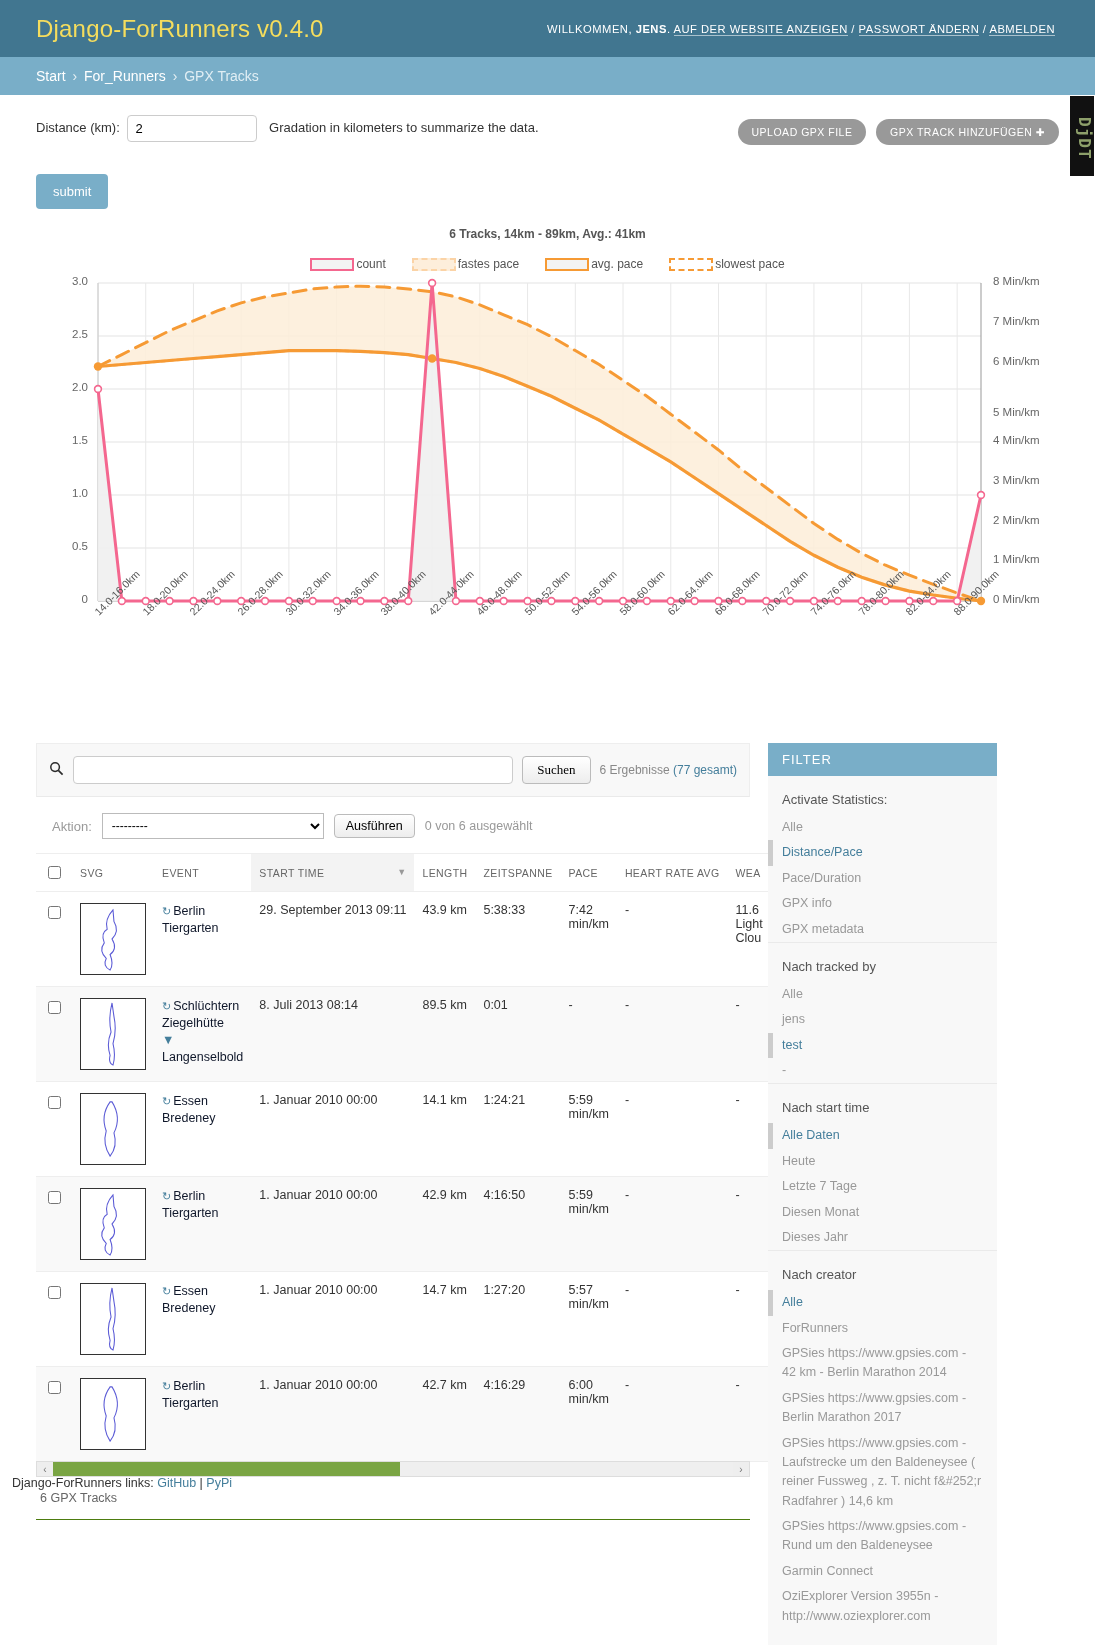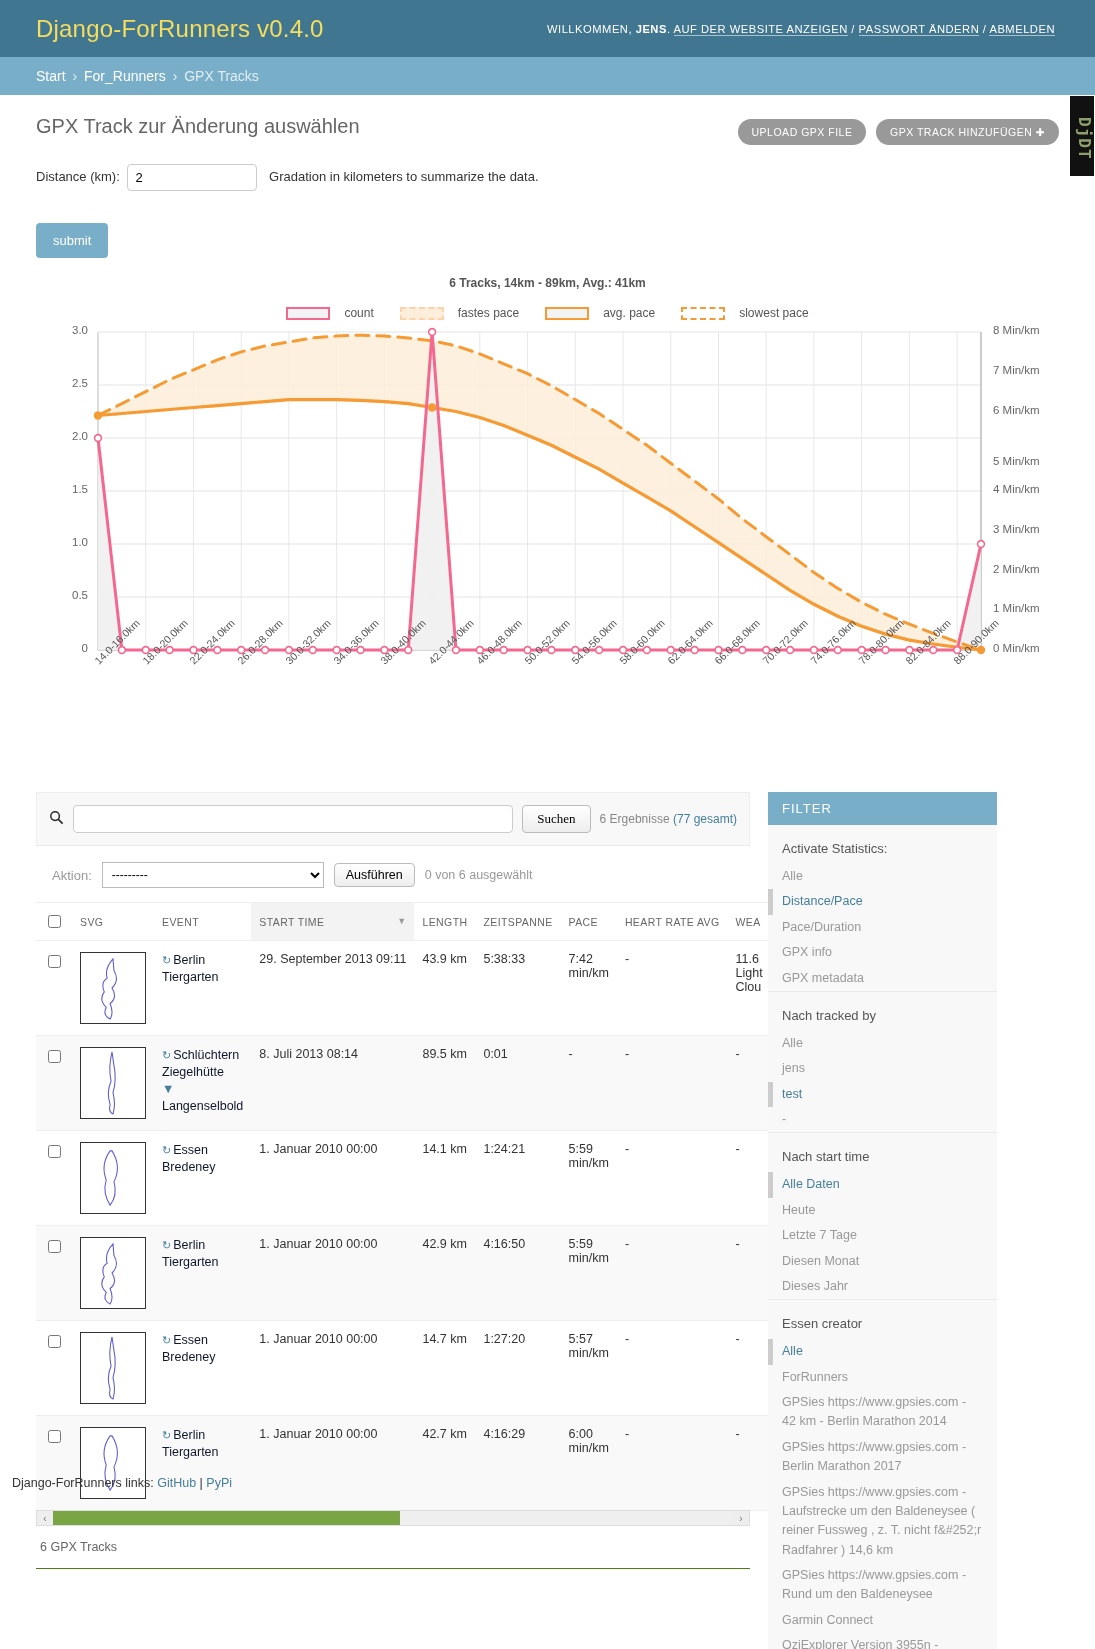--- a/index.html
+++ b/index.html
@@ -53,21 +53,21 @@
   #submit-btn {
     background:#79aec8; color:#fff; border:0; border-radius:4px;
     padding:10px 17px; font-size:13px; cursor:pointer;
     font-family:"Liberation Sans",sans-serif; margin-top:14px;
   }
 
   
   #chart-wrap { margin-top:18px; position:relative; height:420px; }
   #chart-title { text-align:center; font-size:12px; font-weight:700; color:#555; }
   #chart-legend { display:flex; justify-content:center; gap:26px; margin-top:16px; font-size:12px; color:#555;}
-  .lg { display:flex; align-items:center; gap:14px;}
+  .lg { display:flex; align-items:center; gap:2px;}
   .lg .swatch { width:44px; height:13px; display:inline-block;}
   .sw-count { border:2.5px solid #f4678f; background:#f3f3f3;}
   .sw-fast  { border:2.5px dashed #fbd3a6; background:#fdeedb;}
   .sw-avg   { border:2.5px solid #f69a34; background:#f3f3f3;}
   .sw-slow  { border:2.5px dashed #f69a34; background:#fff;}
 
   #plot { position:relative; width:1023px; height:360px; margin-top:4px;}
   #plot svg { position:absolute; left:0; top:0;}
   .ytick { position:absolute; font-size:11.5px; color:#666; text-align:right; }
   .ytick-r { position:absolute; font-size:11.5px; color:#666; text-align:left; }
@@ -182,21 +182,20 @@
 
 <div id="djdt">DjDT</div>
 
 <div id="content">
 
   <div class="obj-tools">
     <a href="#">UPLOAD GPX FILE</a>
     <a href="#"><span>GPX TRACK HINZUFÜGEN</span> <span>✚</span></a>
   </div>
 
-  <h1 id="page-title">GPX Track zur Änderung auswählen</h1>
 
   <div class="distance-form">
     <label>Distance (km):</label>
     <input id="distance-input" type="number" value="2" style="">
     <span class="helptext">Gradation in kilometers to summarize the data.</span>
   </div>
   <button id="submit-btn">submit</button>
 
   
   <div id="chart-wrap">
@@ -535,21 +534,21 @@
             <li>
               <a href="#">Letzte 7 Tage</a>
             </li>
             <li>
               <a href="#">Diesen Monat</a>
             </li>
             <li>
               <a href="#">Dieses Jahr</a>
             </li>
           </ul>
-          <h3>Essen creator</h3>
+          <h3>Nach creator</h3>
           <ul>
             <li class="selected">
               <a href="#">Alle</a>
             </li>
             <li>
               <a href="#">ForRunners</a>
             </li>
             <li>
               <a href="#">GPSies https://www.gpsies.com - 42 km - Berlin Marathon 2014</a>
             </li>

